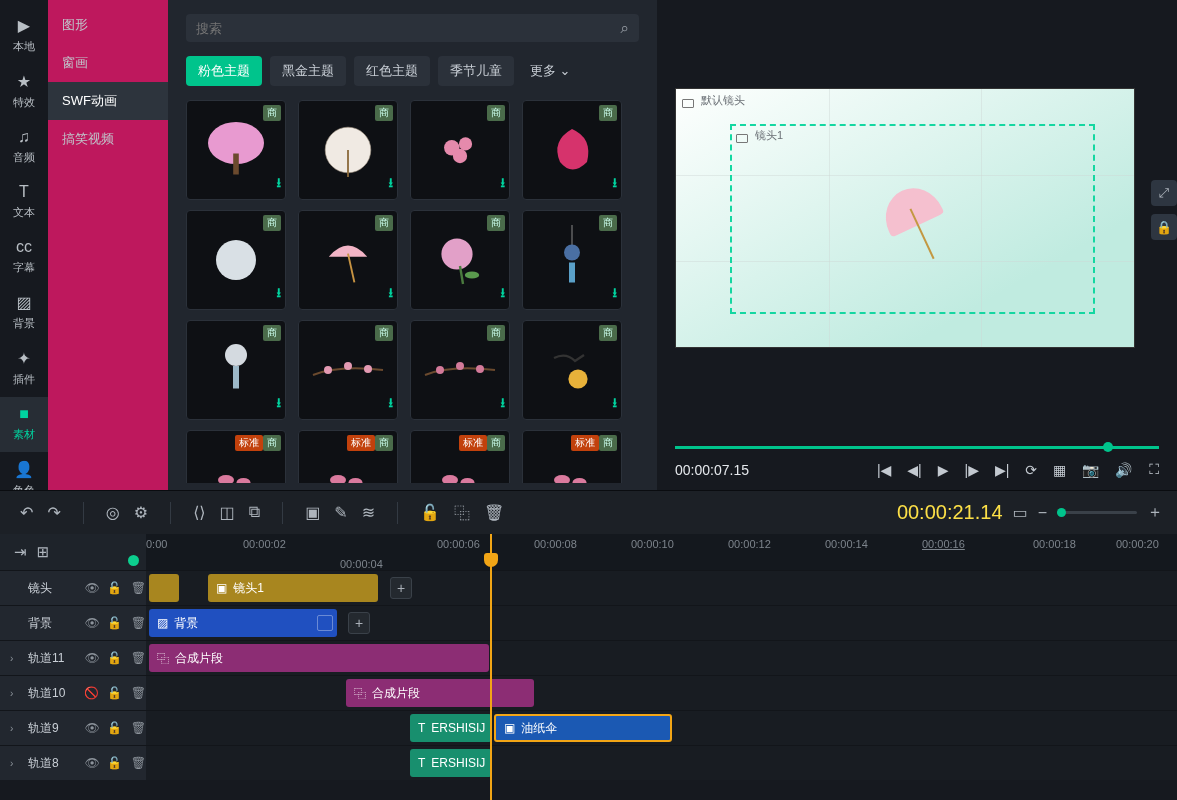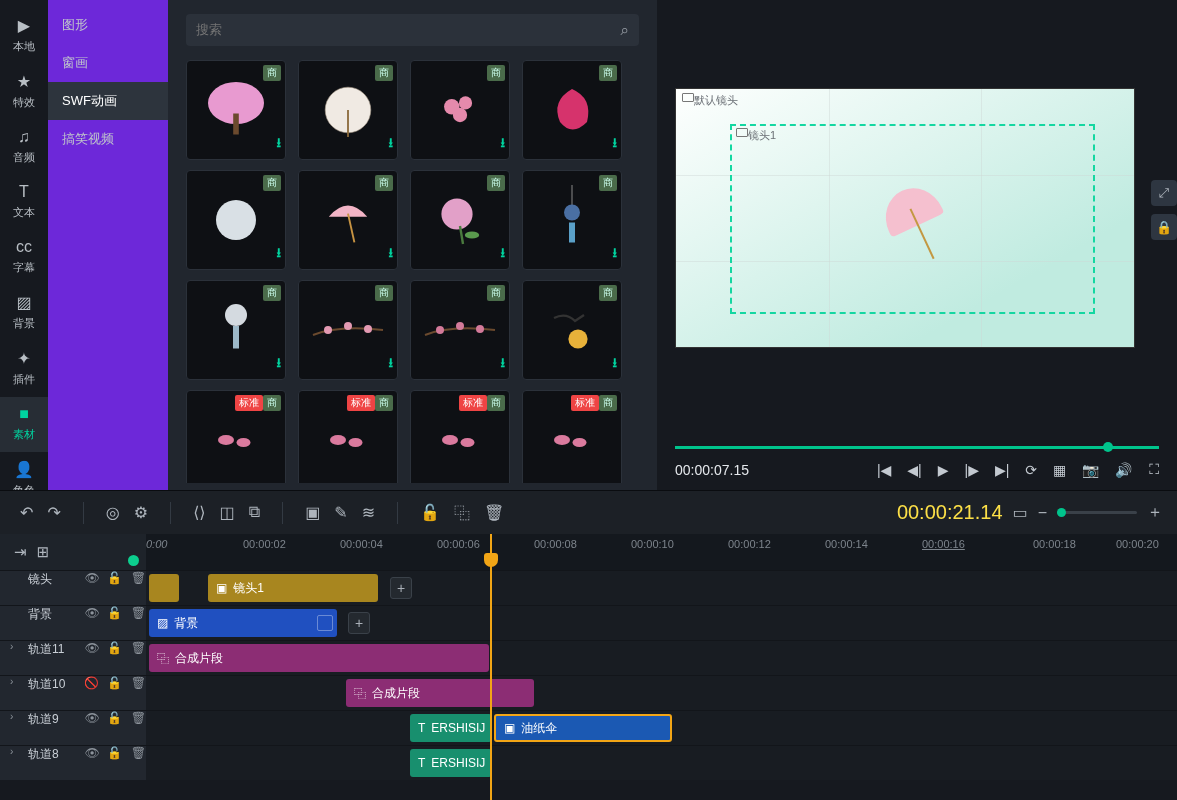--- a/index.html
+++ b/index.html
@@ -5,46 +5,46 @@
 * { margin: 0; padding: 0; box-sizing: border-box; font-family: "Microsoft YaHei", Arial, sans-serif; }
 body { background: #0e1116; color: #c8ccd0; width: 1177px; height: 800px; overflow: hidden; font-size: 13px; }
 .app { display: flex; flex-direction: column; height: 100%; }
 
 
 .top-area { display: flex; height: 490px; }
 .left-nav { width: 48px; background: #16191f; display: flex; flex-direction: column; align-items: center; padding-top: 8px; }
 .left-nav .nav-item { width: 48px; text-align: center; padding: 8px 0 10px; font-size: 11px; color: #b8bec4; cursor: pointer; }
 .left-nav .nav-item.active { background: #272d35; color: #00d4a0; }
 .left-nav .nav-item .ico { display: block; font-size: 16px; margin-bottom: 4px; }
-.sub-nav { width: 120px; background: #6d28d9; padding-top: 6px; }
+.sub-nav { width: 120px; background: #be185d; padding-top: 6px; }
 .sub-nav .sub-item { padding: 10px 14px; font-size: 13px; color: #c0c5cb; cursor: pointer; }
 .sub-nav .sub-item.active { background: #2d343d; color: #fff; }
 
 
 .gallery { flex: 1; background: #21262e; padding: 14px 18px 7px 18px; display: flex; flex-direction: column; }
 .search-box { background: #2b313a; border-radius: 4px; height: 32px; display: flex; align-items: center; padding: 0 10px; margin-bottom: 14px; }
 .search-box input { background: transparent; border: none; color: #8a9099; flex: 1; font-size: 13px; outline: none; }
 .search-box .mag { color: #9aa0a8; font-size: 15px; }
 .filter-row { display: flex; gap: 8px; margin-bottom: 14px; align-items: center; }
 .filter-chip { background: #2b313a; padding: 6px 12px; border-radius: 4px; font-size: 13px; color: #c9cfd6; cursor: pointer; }
 .filter-chip.active { background: #00c48c; color: #fff; }
 .filter-more { color: #c9cfd6; font-size: 13px; padding: 6px 8px; cursor: pointer; }
 .asset-grid { display: grid; grid-template-columns: repeat(4, 100px); gap: 10px 12px; overflow-y: auto; }
 .asset { width: 100px; height: 100px; background: #0e1014; border: 1px solid #2b313a; border-radius: 4px; position: relative; display: flex; align-items: center; justify-content: center; }
 .asset .badge { position: absolute; top: 4px; right: 4px; background: #4a6b4a; color: #cfe; font-size: 10px; padding: 1px 4px; border-radius: 2px; }
-.asset .badge2 { position: absolute; top: 4px; right: 22px; background: #ef4444; color: #fff; font-size: 10px; padding: 1px 4px; border-radius: 2px; }
+.asset .badge2 { position: absolute; top: 4px; right: 22px; background: #c2410c; color: #fff; font-size: 10px; padding: 1px 4px; border-radius: 2px; }
 .asset .dl { position: absolute; bottom: 4px; right: 4px; color: #00d4a0; font-weight: bold; font-size: 13px; }
 .thumb-tree { width: 70px; height: 70px; }
 
 
 .preview { width: 520px; background: #16191f; display: flex; flex-direction: column; }
 .canvas-wrap { flex: 1; padding: 18px 30px 10px 18px; }
 .canvas { width: 460px; height: 260px; background: linear-gradient(150deg, #fefffe 0%, #c0ebe0 75%); border: 1px solid #333; position: relative; margin-top: 70px; }
 .canvas .grid-line { position: absolute; background: #cfd7d4; opacity: 0.45; }
-.cam-label { position: absolute; font-size: 11px; color: #6b7076; display: flex; align-items: flex-start; gap: 0; }
+.cam-label { position: absolute; font-size: 11px; color: #6b7076; display: flex; align-items: flex-end; gap: 7px; }
 .cam-label .camico { display: inline-block; width: 12px; height: 9px; border: 1px solid #777; border-radius: 1px; }
 .inner-dash { position: absolute; border: 2px dashed #14d7a1; left: 54px; top: 35px; width: 365px; height: 190px; }
 .umbrella { position: absolute; left: 205px; top: 100px; width: 58px; height: 38px; background: #f5c0cf; border-radius: 60% 60% 10% 10% / 100% 100% 10% 10%; transform: rotate(-25deg); }
 .umbrella::after { content: ""; position: absolute; width: 2px; height: 55px; background: #c39842; left: 28px; top: 20px; }
 .side-icons { position: absolute; right: 0; top: 180px; display:flex; flex-direction:column; gap:8px; }
 .side-icons .sico { width:26px; height:26px; background:#2e3641; border-radius:4px; display:flex; align-items:center; justify-content:center; color:#aeb5bd; }
 .side-icons .sico.locked{ color:#00c48c; }
 .play-slider { height: 3px; background: #00c48c; margin: 0 18px; position: relative; }
 .play-slider .knob { position: absolute; right: 46px; top: -4px; width: 10px; height: 10px; background: #00c48c; border-radius: 50%; }
 .play-bar { display: flex; align-items: center; gap: 16px; padding: 12px 18px; }
@@ -65,21 +65,21 @@
 .timeline { flex: 1; background: #16191f; display: flex; flex-direction: column; position: relative; overflow: hidden; }
 .ruler-row { display: flex; height: 36px; }
 .track-head-col { width: 146px; background: #1e232a; display: flex; align-items: center; gap: 10px; padding-left: 14px; color: #aeb5bd; }
 .ruler { flex: 1; background: #14181e; position: relative; color: #7d848c; font-size: 11px; }
 .ruler .tick { position: absolute; top: 4px; }
 .playhead { position: absolute; top: 0; bottom: 0; left: 490px; width: 2px; background: #f2a516; z-index: 5; }
 .playhead::before { content: ""; position: absolute; top: 36px; left: -6px; width: 14px; height: 14px; background: #f2a516; border-radius: 3px 3px 50% 50%; transform: translateY(-17px); }
 .green-handle { position: absolute; top: 21px; left: 126px; width: 11px; height: 11px; background: #0cce8e; border-radius: 50%; }
 .track-row { display: flex; height: 35px; background: #1e232a; border-top: 1px solid #12151a; }
 .track-row:nth-child(odd) { background: #22272f; }
-.track-head { width: 146px; background: #22272f; display: flex; align-items: flex-start; padding-left: 10px; gap: 8px; color: #c9cfd6; font-size: 12px; }
+.track-head { width: 146px; background: #22272f; display: flex; align-items: center; padding-left: 10px; gap: 8px; color: #c9cfd6; font-size: 12px; }
 .track-head .exp { color: #8d949c; width: 10px; font-size: 10px; }
 .track-head .tname { flex: 1; }
 .track-head .tio { color: #8d949c; font-size: 12px; }
 .track-head .tio.green { color: #00c48c; }
 .track-body { flex: 1; position: relative; background: #181c22; }
 .clip { position: absolute; top: 3px; height: 28px; border-radius: 3px; display: flex; align-items: center; padding: 0 8px; gap: 6px; color: #fff; font-size: 12px; overflow: hidden; }
 .clip .cico { font-size: 12px; }
 .clip-cam { background: #a8861f; }
 .clip-bg { background: #2050c0; }
 .clip-purple { background: #8c2d74; }
@@ -114,20 +114,27 @@
         <div class="sub-item">窗画</div>
         <div class="sub-item active">SWF动画</div>
         <div class="sub-item">搞笑视频</div>
       </div>
 
     <div class="gallery">
       <div class="search-box">
         <input placeholder="搜索" style="">
         <span class="mag">⌕</span>
       </div>
+      <div class="filter-row" id="filterRow">
+          <div class="filter-chip active">粉色主题</div>
+          <div class="filter-chip">黑金主题</div>
+          <div class="filter-chip">红色主题</div>
+          <div class="filter-chip">季节儿童</div>
+          <div class="filter-more">更多 ⌄</div>
+        </div>
       <div class="asset-grid" id="assetGrid">
           <div class="asset">
             <svg class="thumb-tree" viewBox="0 0 100 100">
               <ellipse cx="50" cy="40" rx="40" ry="30" fill="#e89ad0"></ellipse>
               <rect x="46" y="55" width="8" height="30" fill="#6b4a2e"></rect>
             </svg>
             <span class="badge">商</span>
             <span class="dl">⭳</span>
           </div>
           <div class="asset">
@@ -341,23 +348,23 @@
 
   <div class="timeline">
     <div class="playhead"></div>
     <div class="ruler-row">
       <div class="track-head-col">
         <span class="tico" style="font-size:15px">⇥</span>
         <span class="tico" style="font-size:15px">⊞</span>
       </div>
       <div class="ruler" id="ruler">
         <div class="green-handle" style="left:-18px;"></div>
-      <span class="tick" style="left: 0px; font-style: italic;">0:00</span>
+      <span class="tick" style="left: 0px;">0:00</span>
           <span class="tick" style="left: 97px;">00:00:02</span>
-          <span class="tick" style="left: 194px;">00:00:04</span>
+          <span class="tick" style="left: 194px; margin-top: 20px;">00:00:04</span>
           <span class="tick" style="left: 291px;">00:00:06</span>
           <span class="tick" style="left: 388px;">00:00:08</span>
           <span class="tick" style="left: 485px;">00:00:10</span>
           <span class="tick" style="left: 582px;">00:00:12</span>
           <span class="tick" style="left: 679px;">00:00:14</span>
           <span class="tick" style="left: 776px; text-decoration: underline;">00:00:16</span>
           <span class="tick" style="left: 873px; padding-left: 14px;">00:00:18</span>
           <span class="tick" style="left: 970px;">00:00:20</span>
         </div>
     </div>

